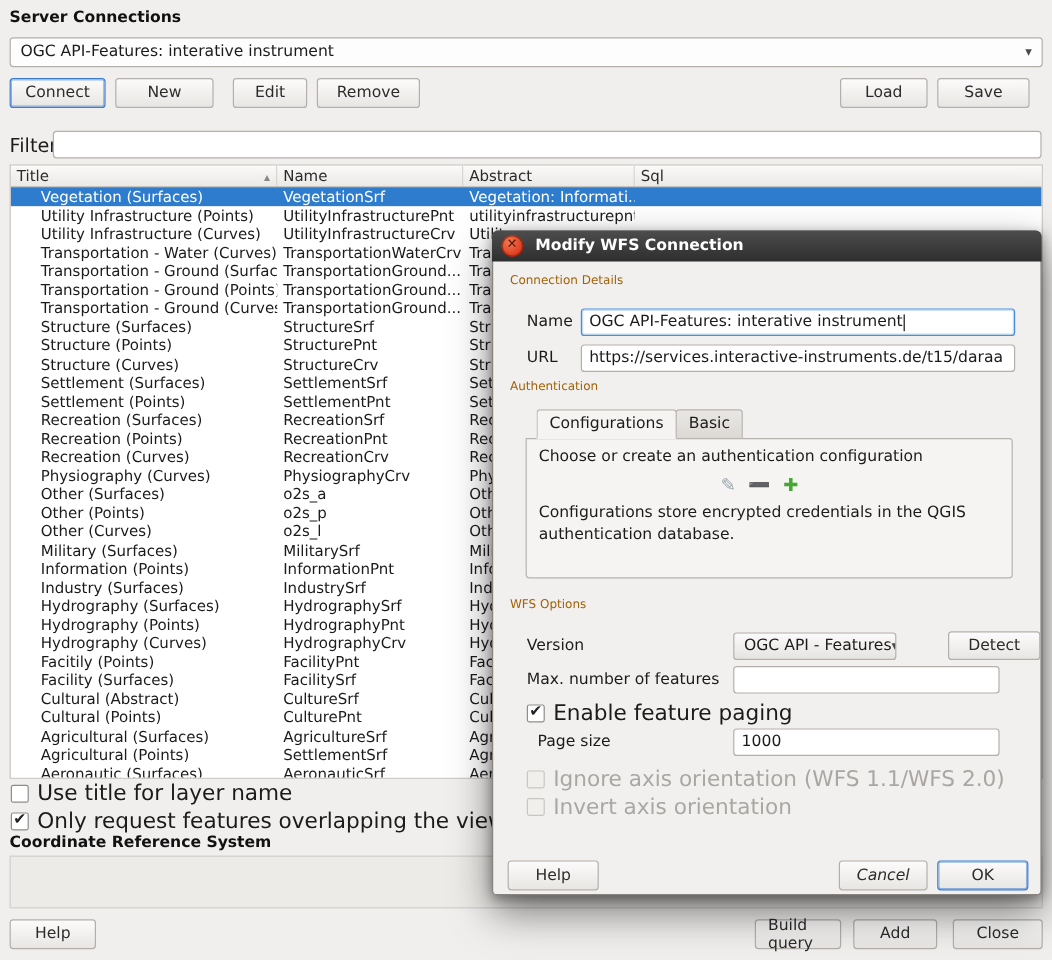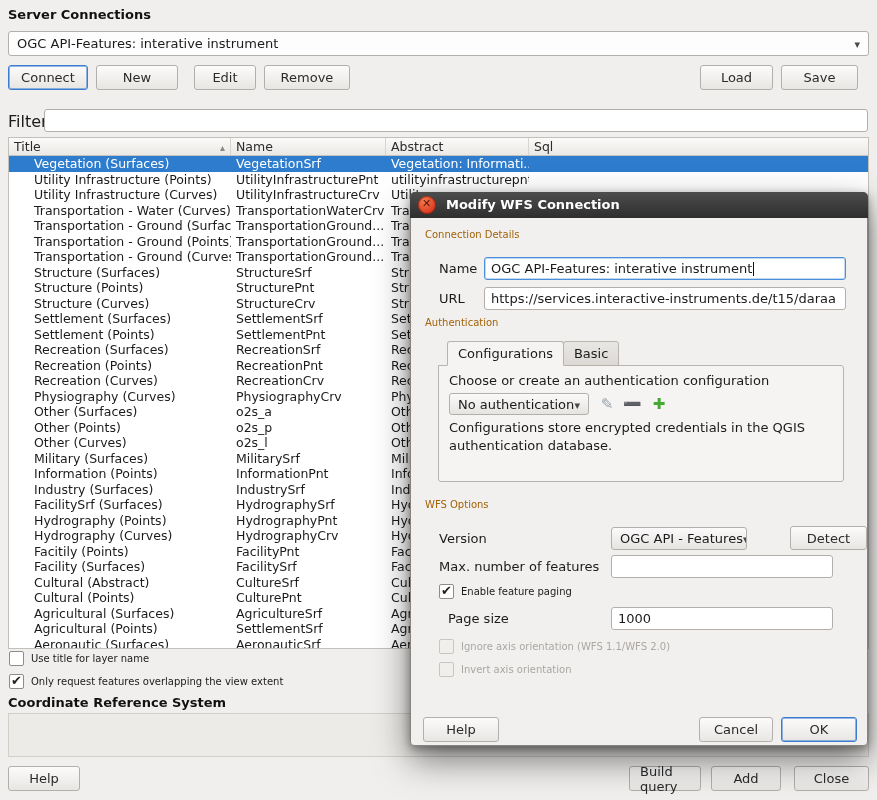--- a/index.html
+++ b/index.html
@@ -36,21 +36,21 @@
            background:linear-gradient(#fbfaf9,#ebe9e6); border-bottom:1px solid #c6c3bf; }
   .th { padding:0 5px; border-right:1px solid #d8d5d1; display:flex; align-items:center; color:#2b2b2b; overflow:hidden; }
   .sort { margin-left:auto; }
   .sort::after { content:"▴"; color:#8a8884; font-size:10px; }
   .trow { display:grid; grid-template-columns:222px 155px 143px 1fr; height:15.5px; line-height:15.5px; background:#fff; }
   .trow.selected { background:#2d7ccd; color:#fff; }
   .tcell { padding:0 5px; white-space:nowrap; overflow:hidden; }
   .tcell.c0 { padding-left:25px; }
 
   
-  .check { position:absolute; display:flex; align-items:center; gap:7px; font-size:10px; }
+  .check { position:absolute; display:flex; align-items:center; gap:7px; font-size:18px; }
   .cbox { width:15px; height:15px; background:#fff; border:1px solid #8f8d89; border-radius:2px; position:relative; flex:0 0 15px; }
   .cbox.checked::after { content:"✔"; position:absolute; left:1px; top:-2px; font-size:13px; font-weight:bold; color:#222; }
   .check.disabled .cbox { border-color:#c9c6c2; background:#f1efec; }
   .check.disabled .clabel { color:#aaa7a3; }
 
   .crs-box { position:absolute; left:8px; top:713px; width:861px; height:44px; background:#edebe8; border:1px solid #d3d0cc; }
 
   
   .dlg { position:absolute; left:410px; top:192px; width:458px; height:554px; background:#f2f0ee;
          border:1px solid #87847f; border-radius:5px 5px 4px 4px; z-index:10; font-size:13px;
@@ -238,21 +238,21 @@
           <div class="tcell c2">Infor</div>
           <div class="tcell c3"></div>
         </div>
         <div class="trow">
           <div class="tcell c0">Industry (Surfaces)</div>
           <div class="tcell c1">IndustrySrf</div>
           <div class="tcell c2">Indu</div>
           <div class="tcell c3"></div>
         </div>
         <div class="trow">
-          <div class="tcell c0">FacilitySrf (Surfaces)</div>
+          <div class="tcell c0">Hydrography (Surfaces)</div>
           <div class="tcell c1">HydrographySrf</div>
           <div class="tcell c2">Hydr</div>
           <div class="tcell c3"></div>
         </div>
         <div class="trow">
           <div class="tcell c0">Hydrography (Points)</div>
           <div class="tcell c1">HydrographyPnt</div>
           <div class="tcell c2">Hydr</div>
           <div class="tcell c3"></div>
         </div>
@@ -345,24 +345,20 @@
 
     <div class="sect" style="left:14px; top:124px;">Authentication</div>
 
     <div class="tabs">
       <div class="tab active">Configurations</div>
       <div class="tab">Basic</div>
     </div>
 
     <div class="auth-frame">
       <div class="auth-hint">Choose or create an authentication configuration</div>
-      <div class="combo btn-like" style="left:10px; top:27px; width:140px; height:22px;">
-        <span>No authentication</span>
-        <span class="combo-arrow"></span>
-      </div>
       <div class="icon-btn" style="left:156px; color:#9aa5ad;">✎</div>
       <div class="icon-btn" style="left:182px; color:#b5716a;">➖</div>
       <div class="icon-btn" style="left:208px; color:#44a834;">✚</div>
       <div class="auth-note">Configurations store encrypted credentials in the QGIS authentication database.</div>
     </div>
 
     <div class="sect" style="left:14px; top:306px;">WFS Options</div>
 
     <div class="lab" style="left:28px; top:334px;">Version</div>
     <div class="combo btn-like" style="left:200px; top:334px; width:136px; height:23px;">
@@ -385,17 +381,17 @@
     <label class="check disabled" style="left:28px; top:446px;">
       <span class="cbox"></span>
       <span class="clabel">Ignore axis orientation (WFS 1.1/WFS 2.0)</span>
     </label>
     <label class="check disabled" style="left:28px; top:469px;">
       <span class="cbox"></span>
       <span class="clabel">Invert axis orientation</span>
     </label>
 
     <div class="btn dlg-btn" style="left:12px; top:524px; width:76px;">Help</div>
-    <div class="btn dlg-btn" style="left:288px; top:524px; width:74px;">Cancel</div>
+    <div class="btn dlg-btn" style="left:288px; top:524px; width:74px;font-style:italic;">Cancel</div>
     <div class="btn dlg-btn focus" style="left:370px; top:524px; width:76px;">OK</div>
   </div>
 
 </div>
 
 </body></html>

